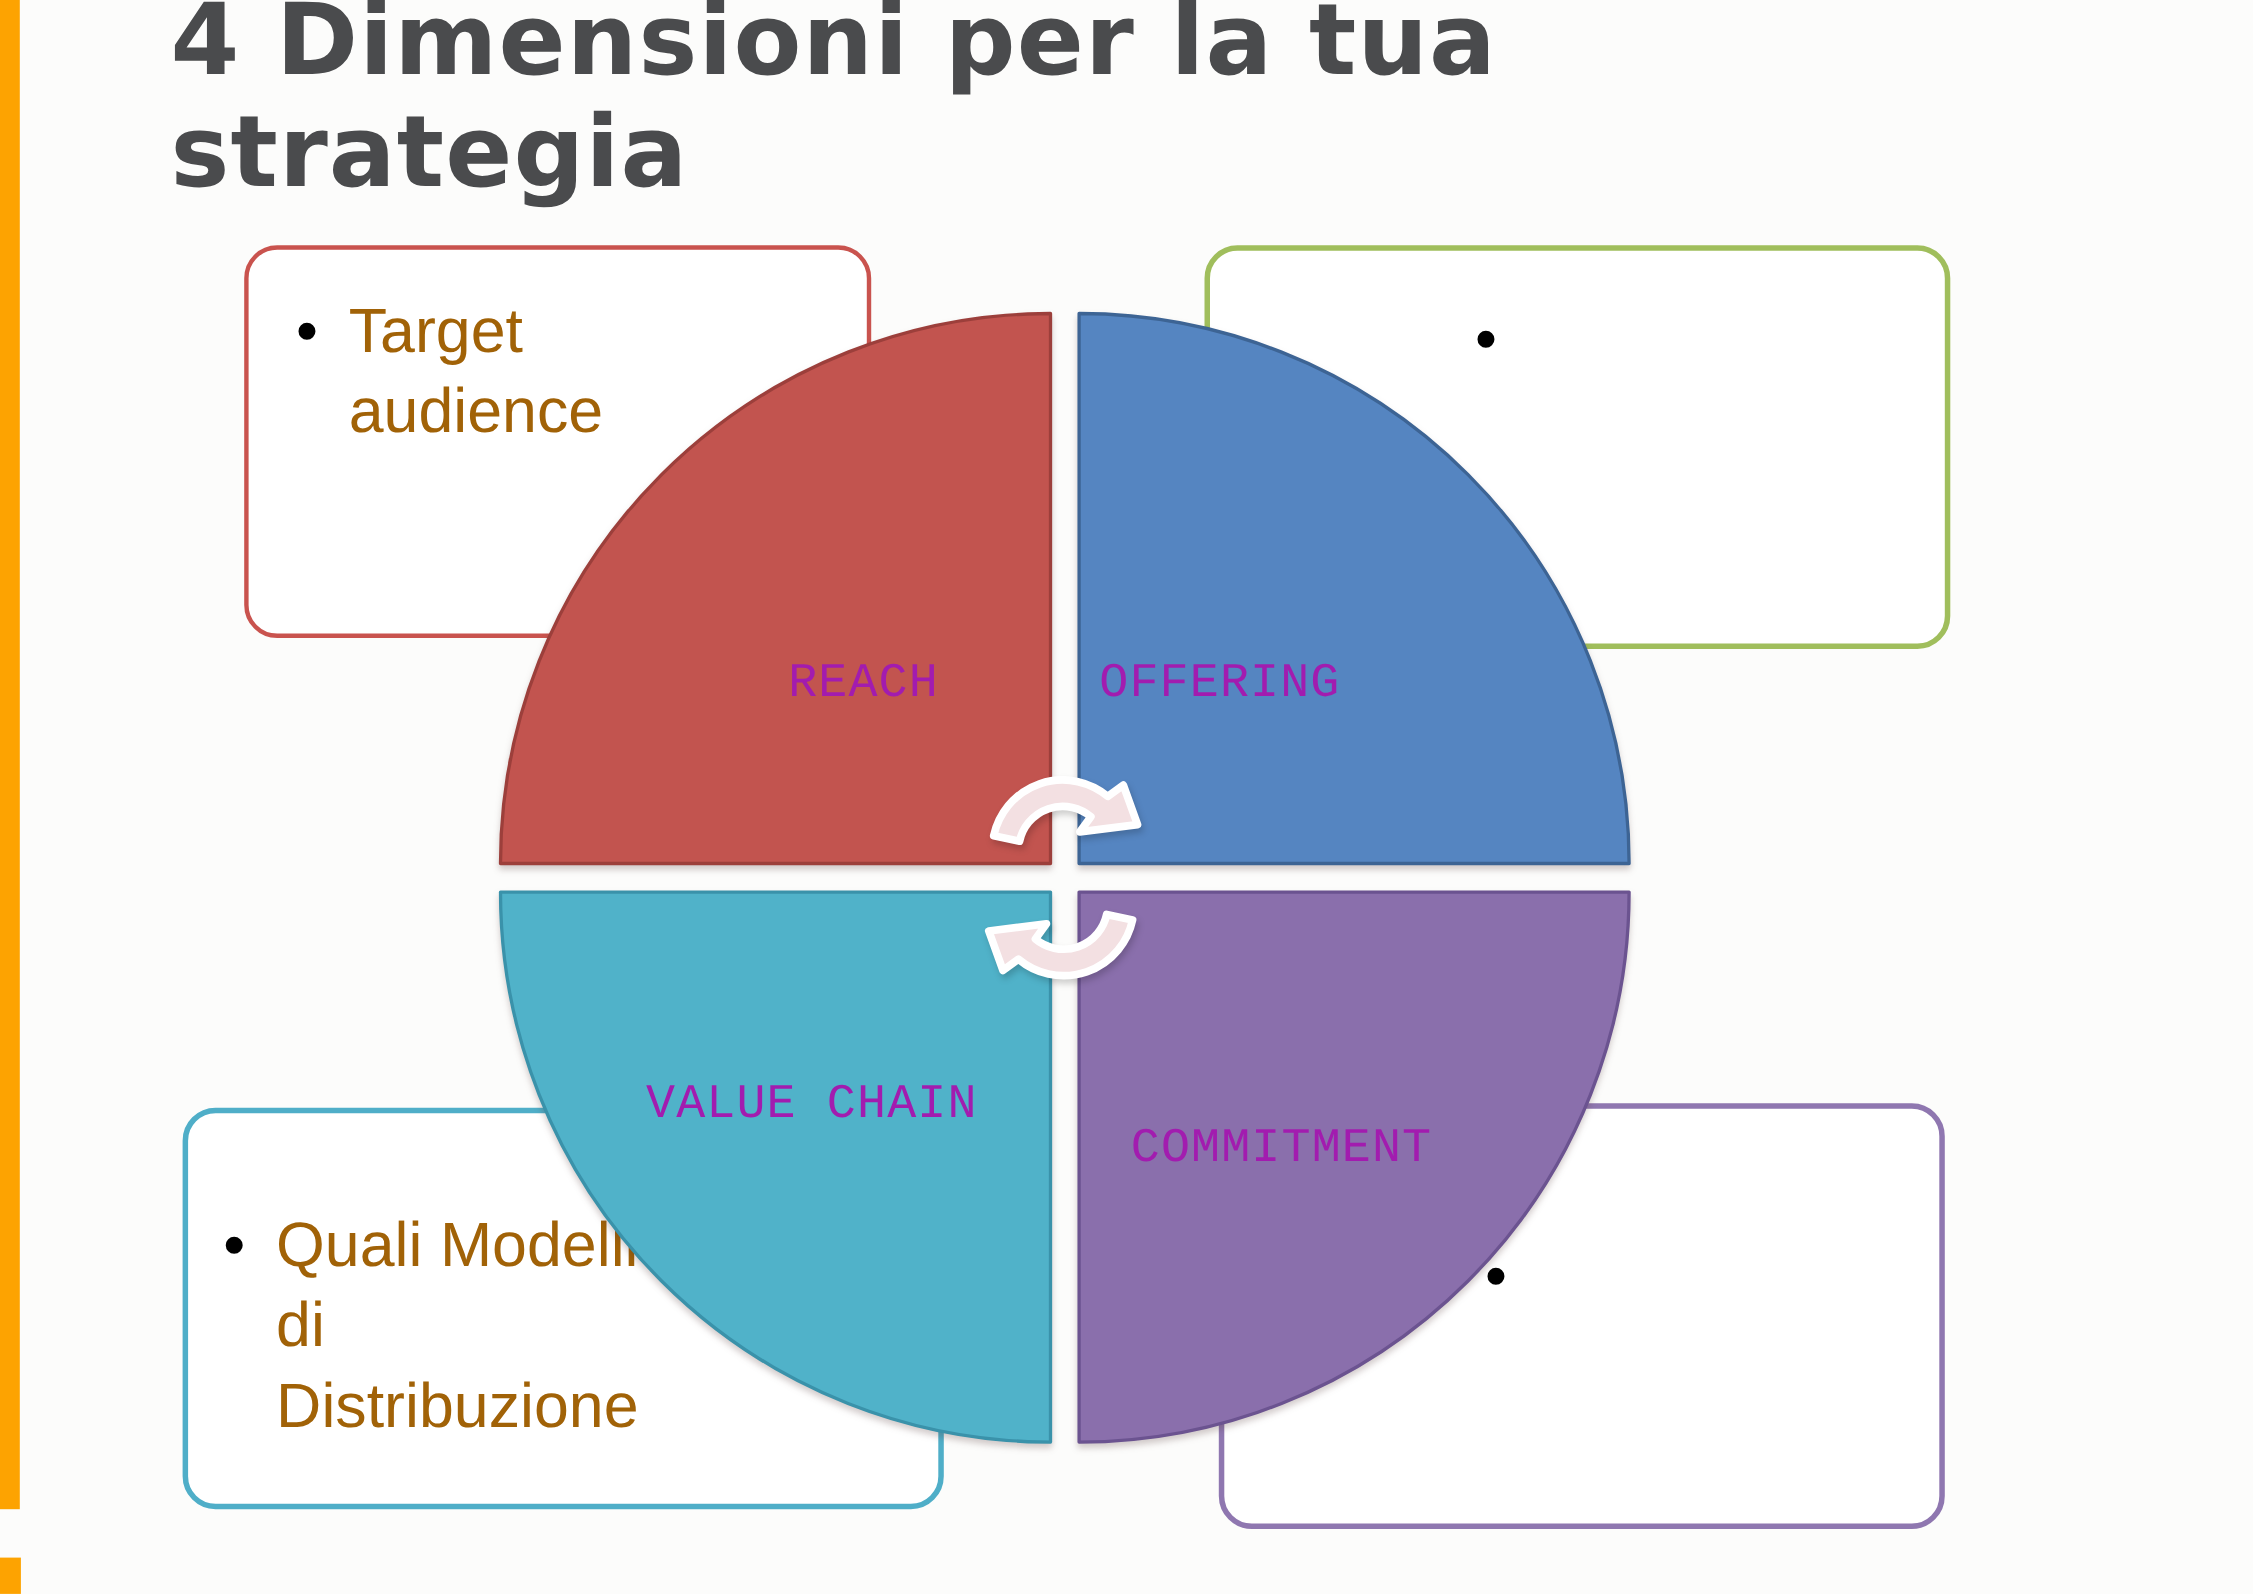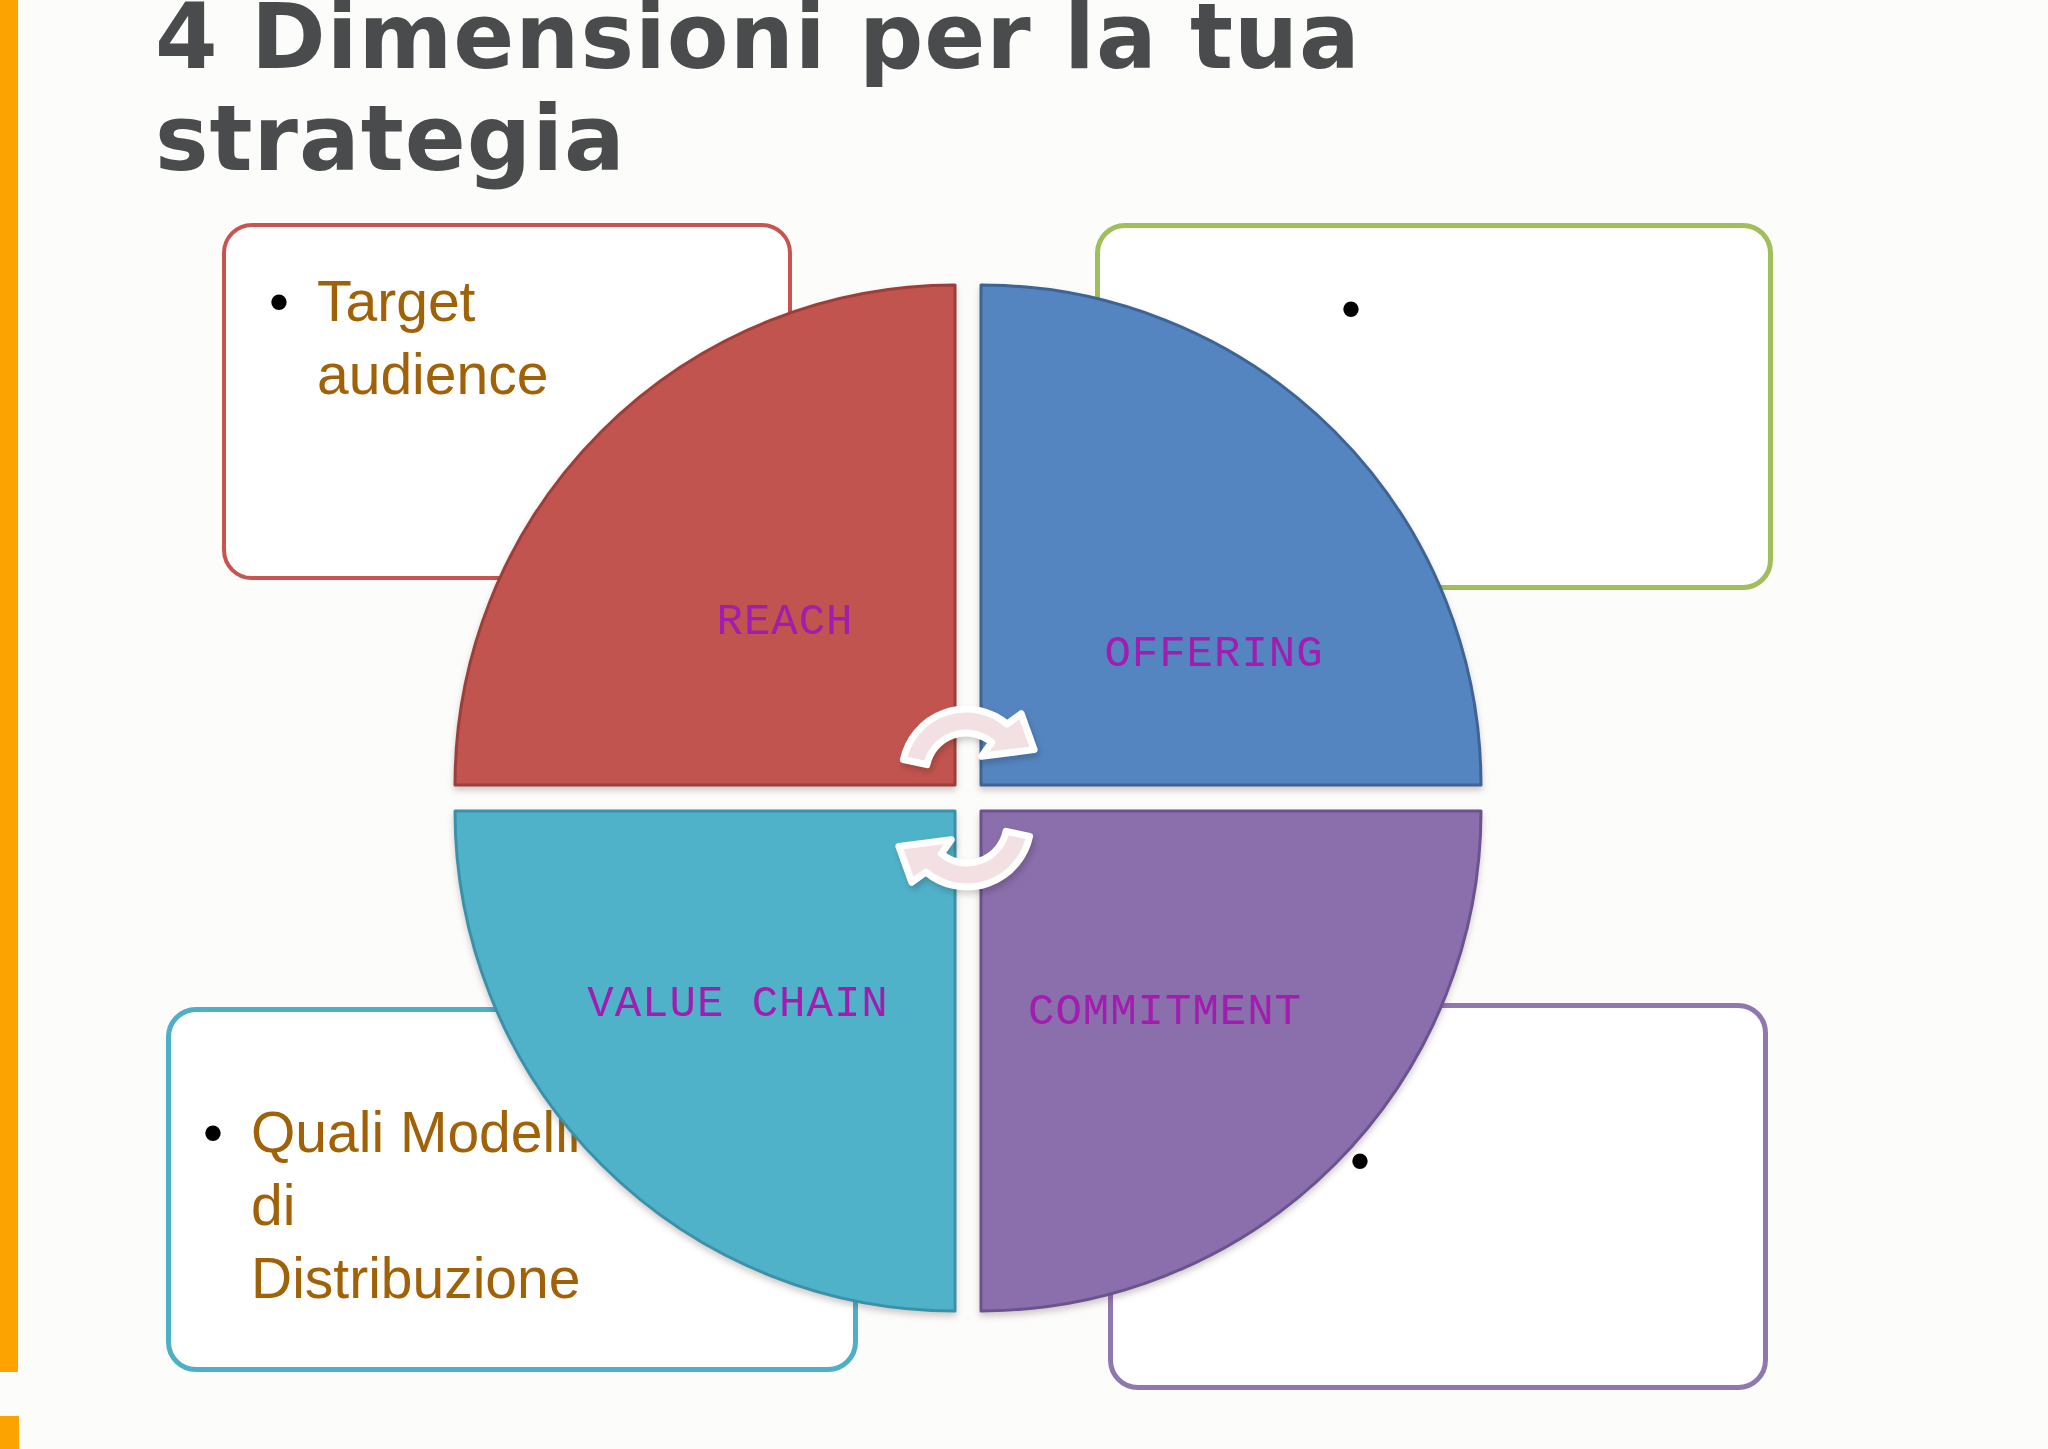--- a/index.html
+++ b/index.html
@@ -67,23 +67,23 @@
   .q-label {
     position:absolute;
     transform:translate(-50%,-50%);
     font-family:Liberation Mono, monospace;
     font-size:44px; letter-spacing:1px;
     color:#a21caf;
     white-space:nowrap;
     z-index:3;
   }
   #label-reach      { left:785px;  top:622px;  }
-  #label-offering   { left:1214px; top:622px;margin-top:32px;  }
+  #label-offering   { left:1109px; top:622px;  }
   #label-valuechain { left:738px;  top:1004px; }
-  #label-commitment { left:1165px; top:1012px; }
+  #label-commitment { left:1165px; top:1044px; }
 </style>
 </head>
 <body>
 
 <div class="accent-bar" style="background-color: rgb(253, 163, 1);"></div>
 <div class="accent-bottom" style="background-color: rgb(253, 163, 1);"></div>
 
 <h1 class="title" style="color: rgb(74, 75, 77);">4 Dimensioni per la tua
 strategia</h1>
 

